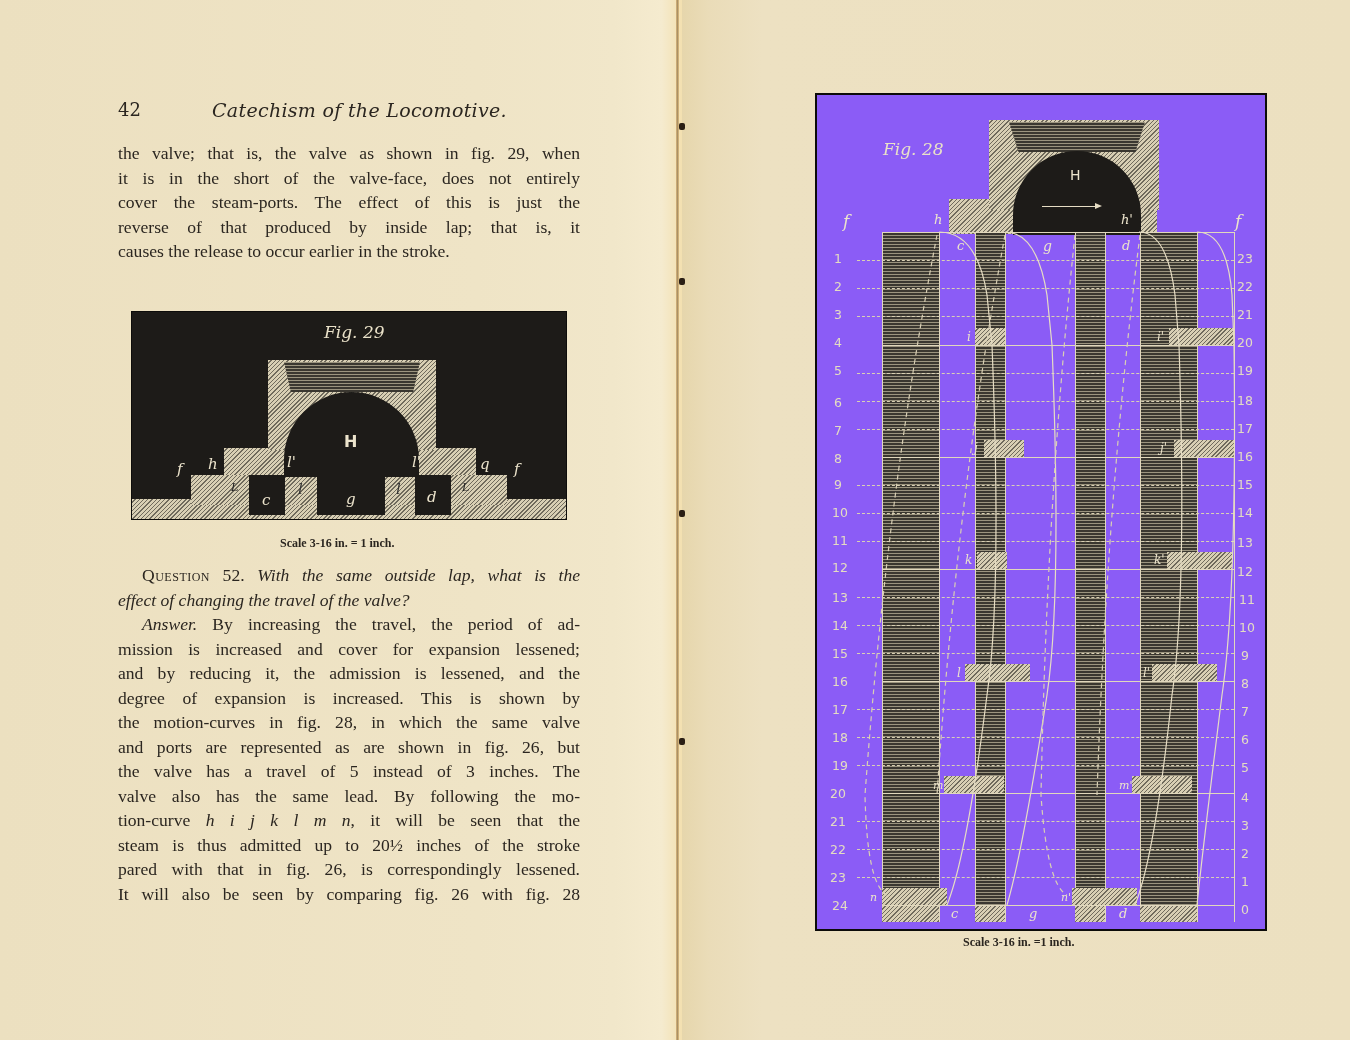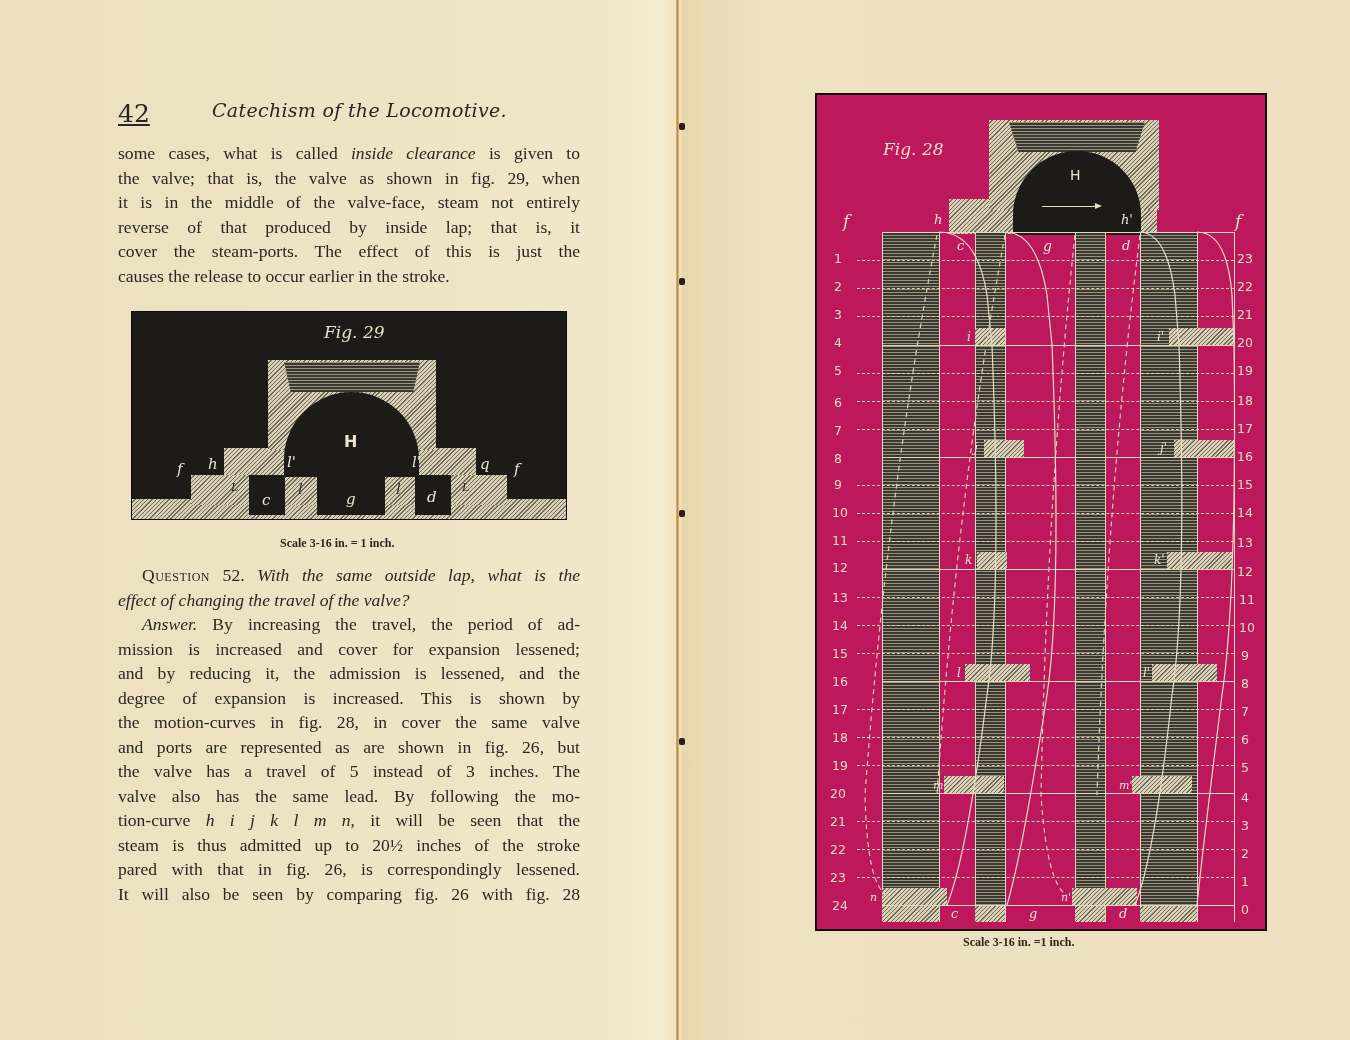--- a/index.html
+++ b/index.html
@@ -17,21 +17,21 @@
     position:absolute; left:682px; top:0; width:668px; height:1040px;
     background:linear-gradient(90deg,#e6d6ac 0%,#eadcb8 4%,#ede1c2 12%,#ece0c0 100%);
   }
   .gutter-line {
     position:absolute; left:676px; top:0; width:3px; height:1040px;
     background:linear-gradient(90deg,#c99a55,#7a5a30,#d6aa60);
     opacity:.6;
   }
   .stitch { position:absolute; left:679px; width:6px; height:7px; background:#2a1f15; border-radius:2px; }
 
-  .page-number { position:absolute; left:118px; top:99px; font-size:25px;text-decoration:underline; }
+  .page-number { position:absolute; left:118px; top:99px; font-size:18px; }
   .running-head {
     position:absolute; left:212px; top:99px; font-size:19px; font-style:italic;
     letter-spacing:.3px;
   }
   .text-block {
     position:absolute; left:118px; width:462px;
     font-family:"Liberation Serif","DejaVu Serif",serif;
     font-size:17.6px; line-height:24.5px; text-align:justify;
   }
   .text-block .line { display:block; white-space:nowrap; text-align-last:justify; text-align:justify; }
@@ -63,21 +63,21 @@
   .dark { background:#1d1b18; }
   .lbl {
     position:absolute; color:#ece4cc; font-style:italic; font-size:15px;
     font-family:"DejaVu Serif",serif; line-height:1;
   }
   .lbl-up { font-style:normal; font-weight:bold; font-family:"DejaVu Sans",sans-serif; }
 
   
   .fig28 {
     position:absolute; left:815px; top:93px; width:448px; height:834px;
-    background:#be185d; border:2px solid #0c0b09; overflow:hidden;
+    background:#8b5cf6; border:2px solid #0c0b09; overflow:hidden;
   }
   .num { position:absolute; color:#e4dcc2; font-family:"DejaVu Sans",sans-serif; font-size:12.5px; line-height:1; }
   .vline { position:absolute; width:1px; background:#e1d8bd; }
   .hline { position:absolute; height:1px; background:#e1d8bd; }
   .dline { position:absolute; height:0; border-top:1.5px dashed #d9d0b4; }
   .shade { position:absolute; }
 </style>
 </head>
 <body>
 
@@ -86,25 +86,24 @@
 <div class="gutter-line"></div>
 <div class="stitch" style="top:123px"></div>
 <div class="stitch" style="top:278px"></div>
 <div class="stitch" style="top:510px"></div>
 <div class="stitch" style="top:738px"></div>
 
 <div class="page-number">42</div>
 <div class="running-head">Catechism of the Locomotive.</div>
 
 <div class="text-block" style="top:141px">
-  <span class="line"><span>some cases, what is called </span><span class="it">inside clearance</span><span> is given to</span></span>
   <span class="line">the valve; that is, the valve as shown in fig. 29, when</span>
-  <span class="line">it is in the middle of the valve-face, steam not entirely</span>
+  <span class="line">it is in the short of the valve-face, does not entirely</span>
+  <span class="line">cover the steam-ports. The effect of this is just the</span>
   <span class="line">reverse of that produced by inside lap; that is, it</span>
-  <span class="line">cover the steam-ports. The effect of this is just the</span>
   <span class="line last">causes the release to occur earlier in the stroke.</span>
 </div>
 
 <div class="fig29">
   <div class="fig-title" style="left:192px;top:10px;font-size:17px">Fig. 29</div>
 
   <div class="hatch" style="position:absolute;left:0;top:187px;width:434px;height:20px"></div>
   <div class="hatch" style="position:absolute;left:59px;top:163px;width:316px;height:30px"></div>
 
   <div class="dark" style="position:absolute;left:117px;top:163px;width:36px;height:40px"></div>
@@ -132,21 +131,21 @@
 </div>
 <div class="caption" style="left:280px;top:536px">Scale 3-16 in. = 1 inch.</div>
 
 <div class="text-block" style="top:563px">
   <span class="line indent"><span class="sc">Question</span> <span>52.</span> <span class="it">With the same outside lap, what is the</span></span>
   <span class="line last it">effect of changing the travel of the valve?</span>
   <span class="line indent"><span class="it">Answer.</span> <span>By increasing the travel, the period of ad-</span></span>
   <span class="line">mission is increased and cover for expansion lessened;</span>
   <span class="line">and by reducing it, the admission is lessened, and the</span>
   <span class="line">degree of expansion is increased. This is shown by</span>
-  <span class="line">the motion-curves in fig. 28, in cover the same valve</span>
+  <span class="line">the motion-curves in fig. 28, in which the same valve</span>
   <span class="line">and ports are represented as are shown in fig. 26, but</span>
   <span class="line">the valve has a travel of 5 instead of 3 inches. The</span>
   <span class="line">valve also has the same lead. By following the mo-</span>
   <span class="line"><span>tion-curve </span><span class="it">h i j k l m n</span><span>, it will be seen that the</span></span>
   <span class="line">steam is thus admitted up to 20½ inches of the stroke</span>
   <span class="line">pared with that in fig. 26, is correspondingly lessened.</span>
   <span class="line">It will also be seen by comparing fig. 26 with fig. 28</span>
 </div>
 
 <div class="fig28">

